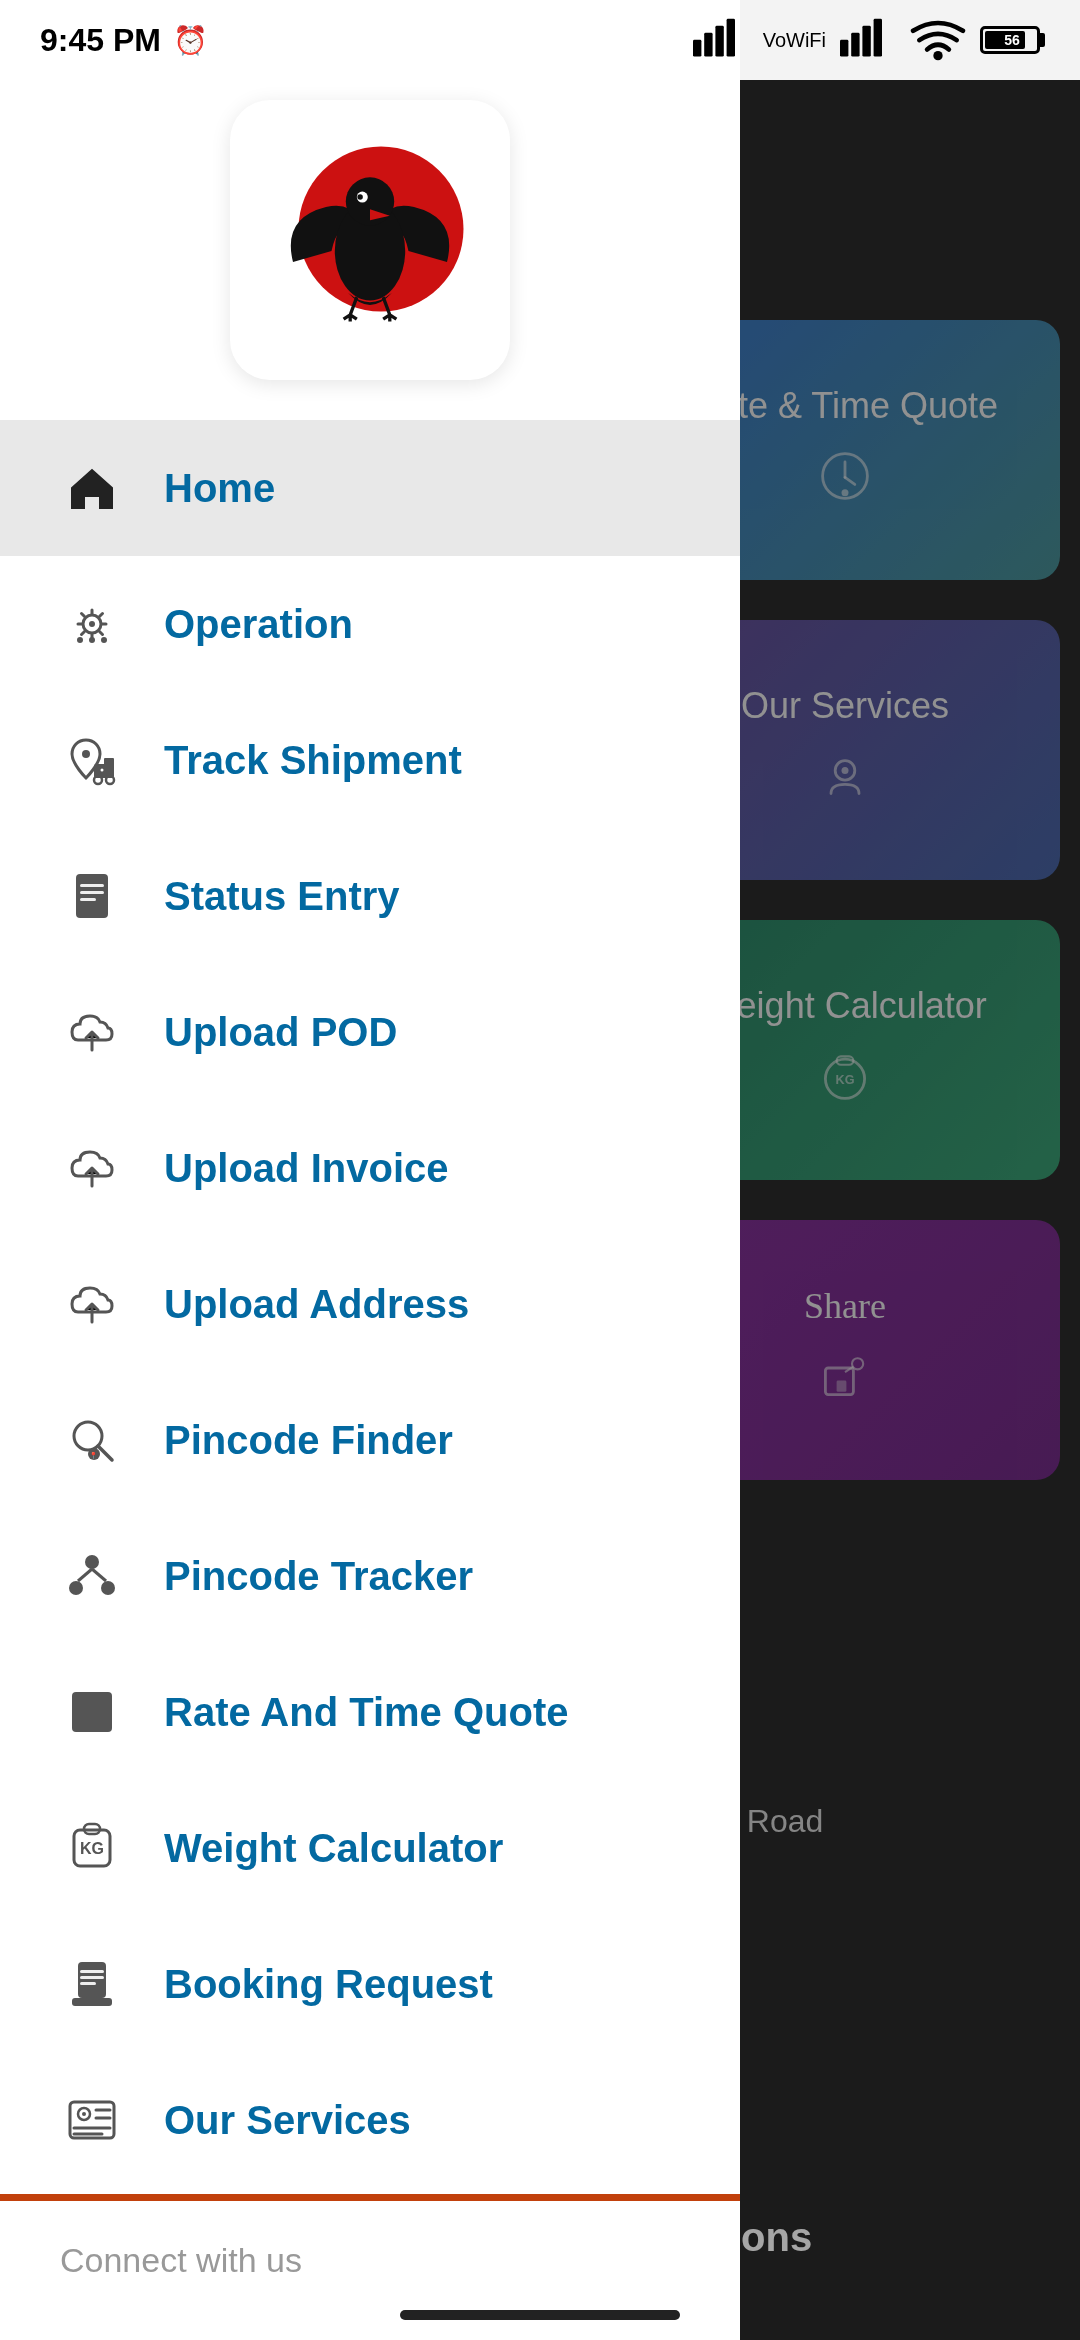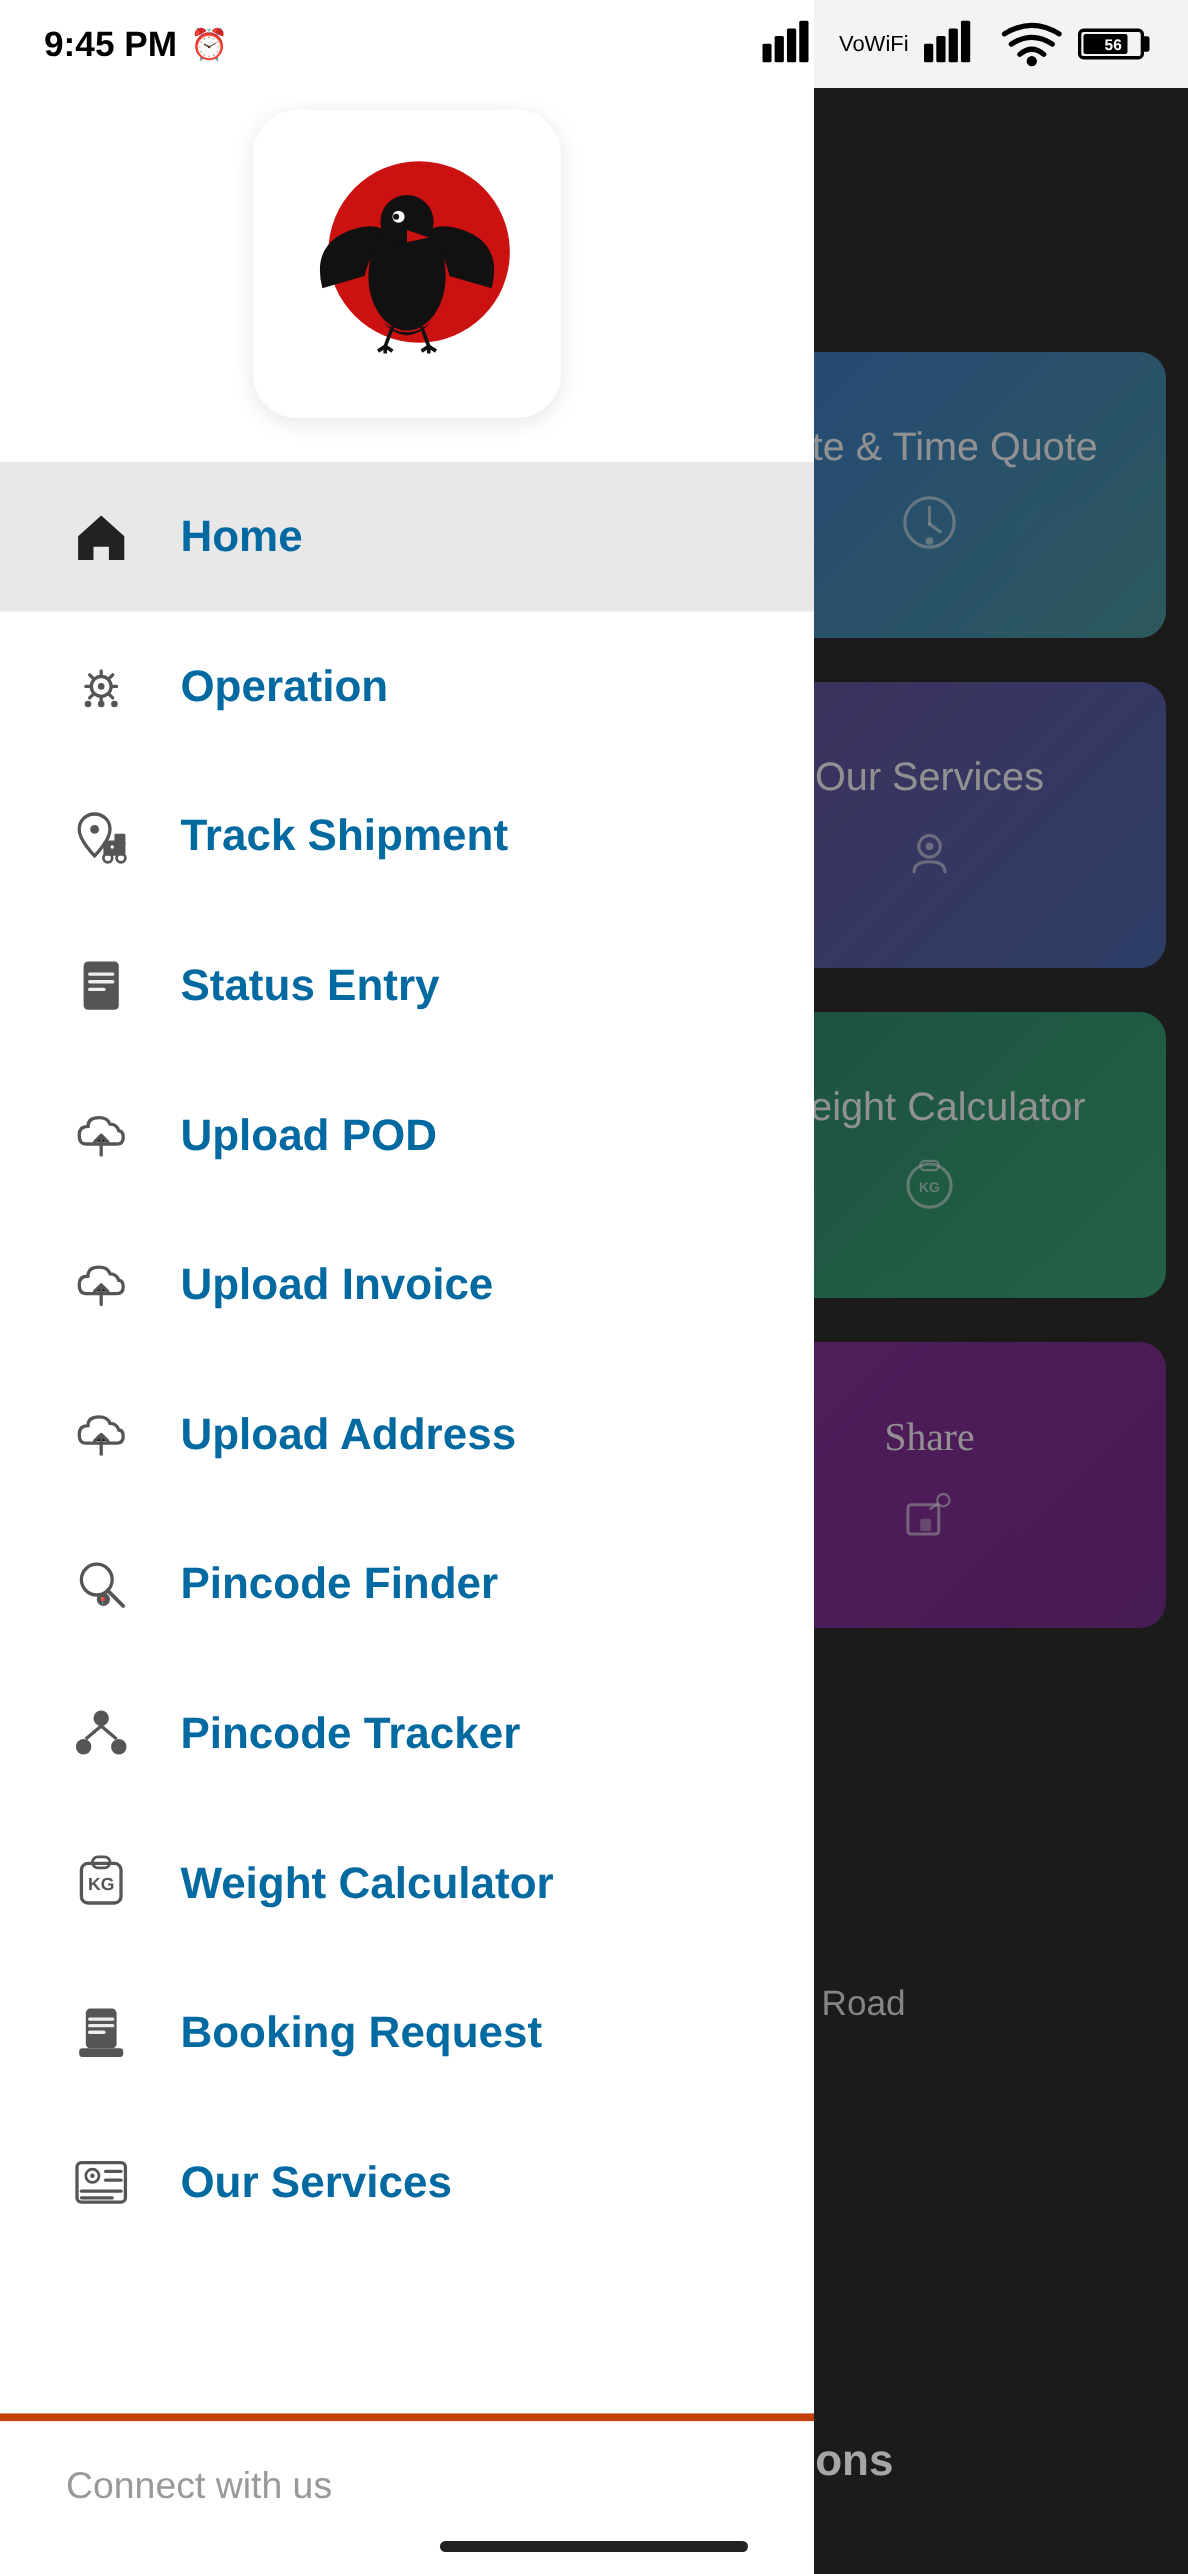--- a/index.html
+++ b/index.html
@@ -502,20 +502,28 @@
           <circle cx="28" cy="14" r="7" fill="#555"></circle>
           <circle cx="12" cy="40" r="7" fill="#555"></circle>
           <circle cx="44" cy="40" r="7" fill="#555"></circle>
           <line x1="28" y1="21" x2="14" y2="33" stroke="#555" stroke-width="3"></line>
           <line x1="28" y1="21" x2="42" y2="33" stroke="#555" stroke-width="3"></line>
         </svg>
       </div>
       <span class="drawer-item-label">Pincode Tracker</span>
     </div>
 
+    <div class="drawer-item">
+      <div class="drawer-item-icon">
+        <svg viewBox="0 0 56 56">
+          <rect x="8" y="8" width="40" height="40" rx="4" fill="#555"></rect>
+        </svg>
+      </div>
+      <span class="drawer-item-label">Rate And Time Quote</span>
+    </div>
 
     <div class="drawer-item">
       <div class="drawer-item-icon">
         <svg viewBox="0 0 56 56">
           <rect x="10" y="10" width="36" height="36" rx="6" fill="none" stroke="#555" stroke-width="3"></rect>
           <text x="28" y="34" text-anchor="middle" font-size="16" fill="#555" font-weight="bold">KG</text>
           <rect x="20" y="4" width="16" height="10" rx="5" fill="none" stroke="#555" stroke-width="2.5"></rect>
         </svg>
       </div>
       <span class="drawer-item-label">Weight Calculator</span>

